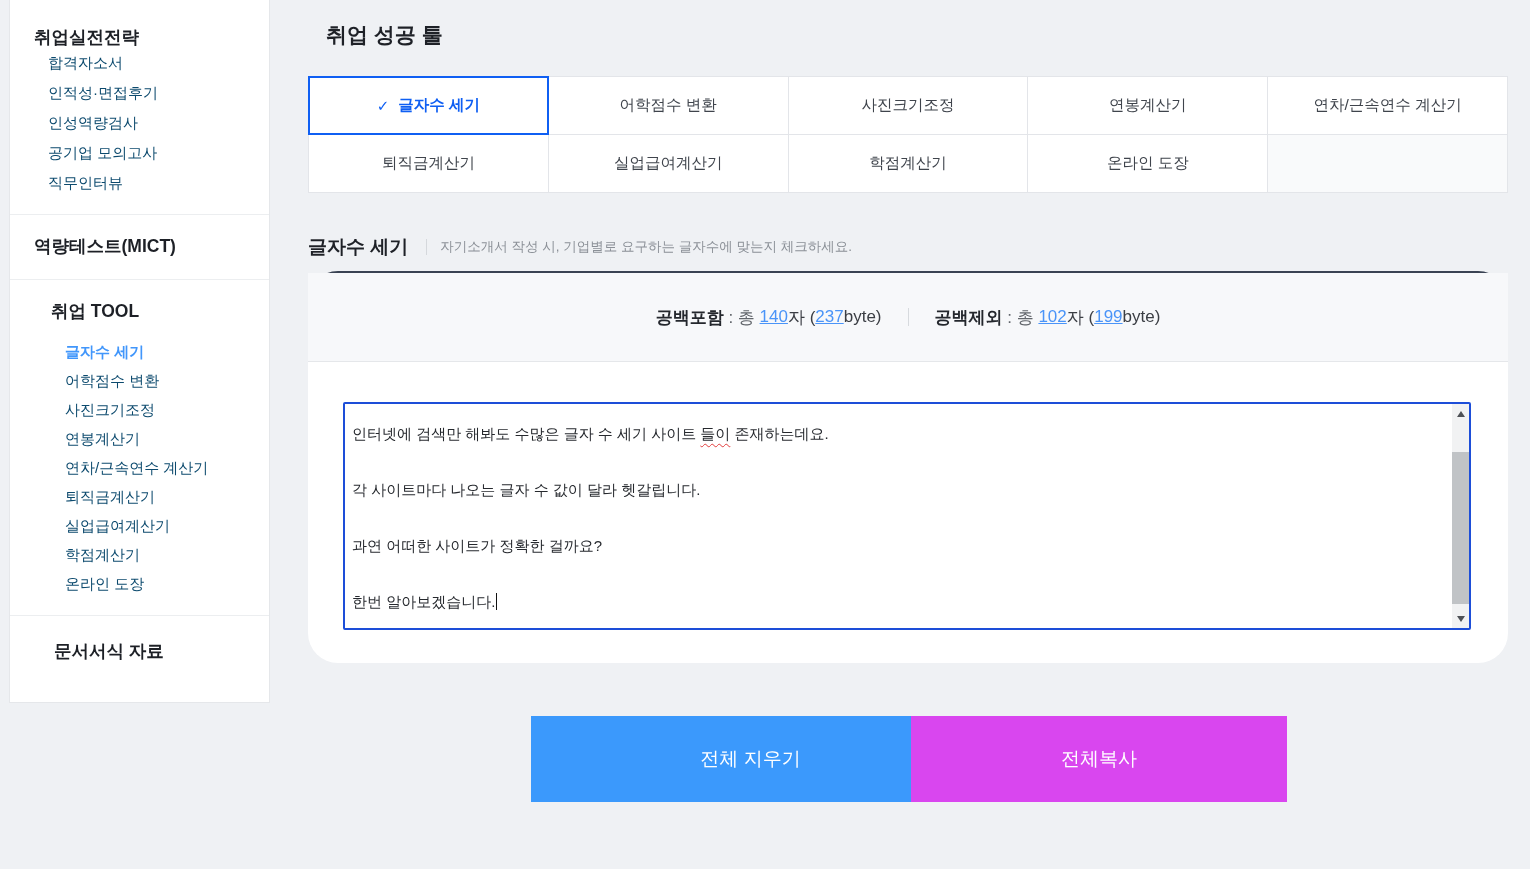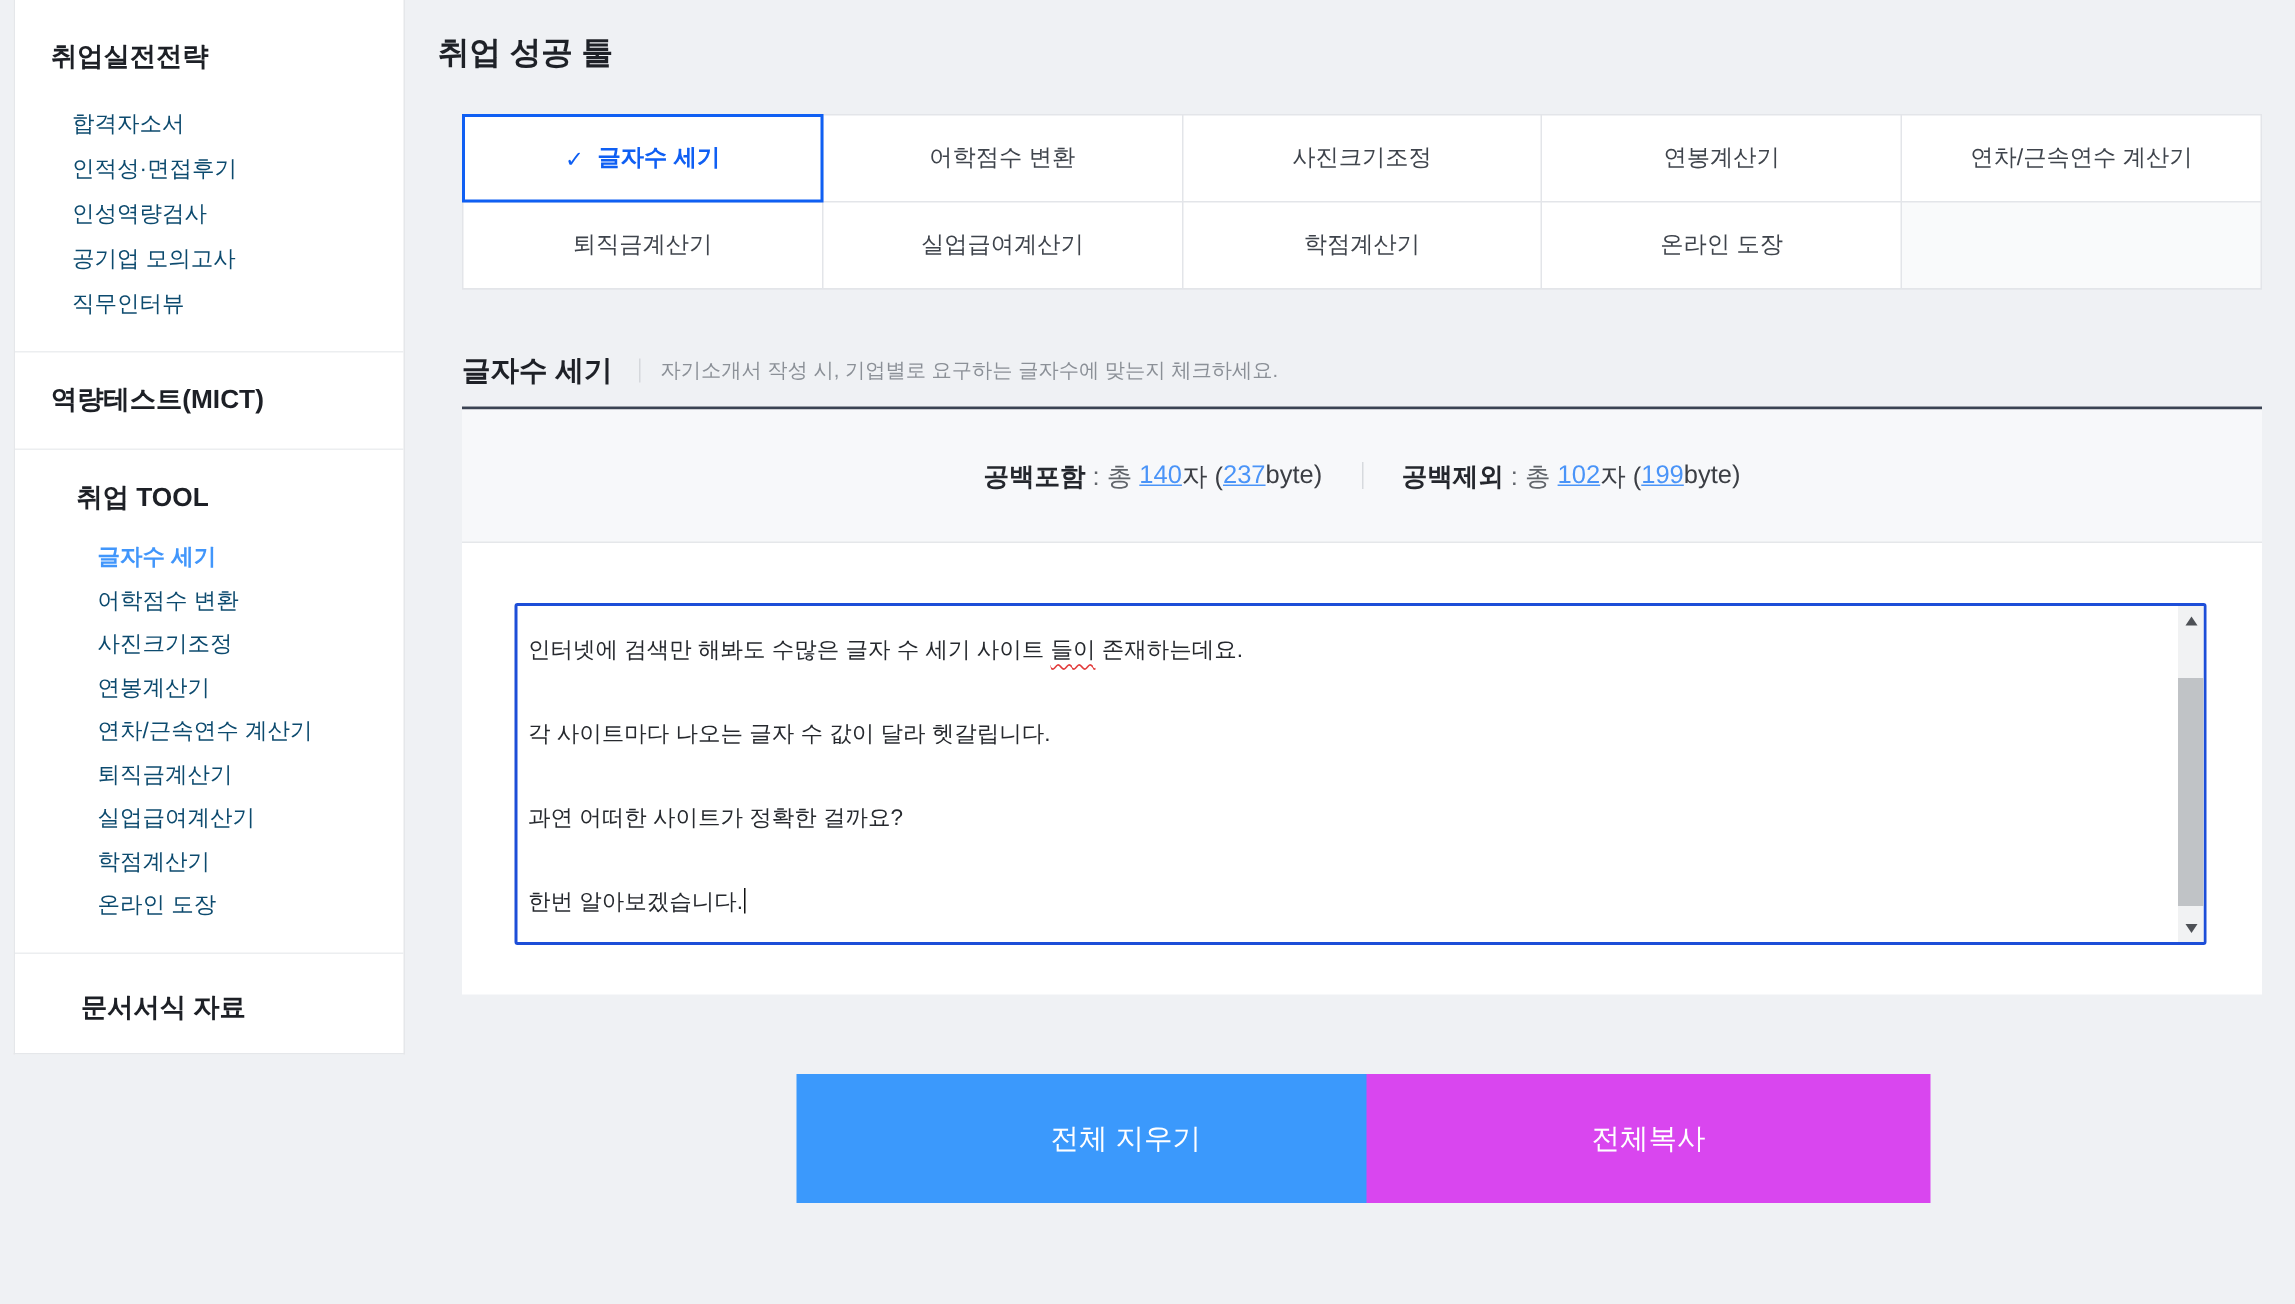--- a/index.html
+++ b/index.html
@@ -10,28 +10,28 @@
   
   .sidebar { position:absolute; left:9px; top:0; width:261px; height:703px;
              background:#fff; border:1px solid #e5e7ea; border-top:none; }
   .sb-section { border-bottom:1px solid #eceef0; }
   .sb-section:last-child { border-bottom:none; }
   .sb-heading { font-size:17.5px; font-weight:700; color:#1d2026; padding-left:24px; line-height:22px; }
   .sb-item { height:30px; line-height:30px; padding-left:38px; font-size:15px; color:#0c4a6e; cursor:pointer; }
   .s3 .sb-item { height:29px; line-height:29px; }
   .sb-item.active { color:#4196fb; font-weight:700; }
   .s1 { padding:26px 0 16px; }
-  .s1 .sb-heading { margin-bottom:20px; }
+  .s1 .sb-heading { margin-bottom:0; }
   .s2 { padding:20px 0 22px; }
   .s3 { padding:20px 17px 17px; }
   .s3 .sb-heading { margin-bottom:15px; }
   .s4 { padding:24px 0;margin-left:20px; }
 
   
-  .main-title { position:absolute; left:292px; top:21px; font-size:21px; font-weight:700; color:#1e2127; }
+  .main-title { position:absolute; left:326px; top:21px; font-size:21px; font-weight:700; color:#1e2127; }
 
   
   .tab-grid { position:absolute; left:308px; top:76px; width:1200px;
               display:grid; grid-template-columns:repeat(5,1fr); grid-auto-rows:57px;
               gap:1px; background:#e3e5e9; border:1px solid #e3e5e9; }
   .tab-cell { background:#fff; display:flex; align-items:center; justify-content:center;
               font-size:15.5px; color:#3f444c; cursor:pointer; }
   .tab-cell.active { position:relative; z-index:1; outline:2px solid #0f5ff3; outline-offset:-1px;
                      color:#0f5ff3; font-weight:700; }
   .tab-cell.empty { background:#f9fafb; cursor:default; }
@@ -39,21 +39,21 @@
 
   
   .tool-header { position:absolute; left:308px; top:233px; width:1200px; height:28px;
                  display:flex; align-items:center; }
   .tool-heading { font-size:19px; font-weight:700; color:#1e2127; }
   .tool-hdivider { width:1px; height:16px; background:#d5d8dc; margin:0 13px 0 18px; }
   .tool-desc { font-size:13.5px; color:#8b9097; }
 
   
   .tool-panel { position:absolute; left:308px; top:271px; width:1200px; height:392px;
-                background:#fff; border-top:2px solid #3a4353; }
+                background:#fff; border-top:2px solid #3a4353;border-radius:30px; }
   .count-bar { height:89px; background:#f7f8fa; border-bottom:1px solid #e5e7ea;
                display:flex; align-items:center; justify-content:center;
                font-size:17px; color:#3b3e44; }
   .count-label { font-weight:700; color:#24272d; }
   .count-mid { color:#61656b; white-space:pre; }
   .count-num { color:#4a94f8;text-decoration:underline; }
   .count-sep { width:1px; height:18px; background:#d7dade; margin:0 26px; }
 
   
   .editor { position:absolute; left:35px; top:129px; width:1128px; height:228px;

